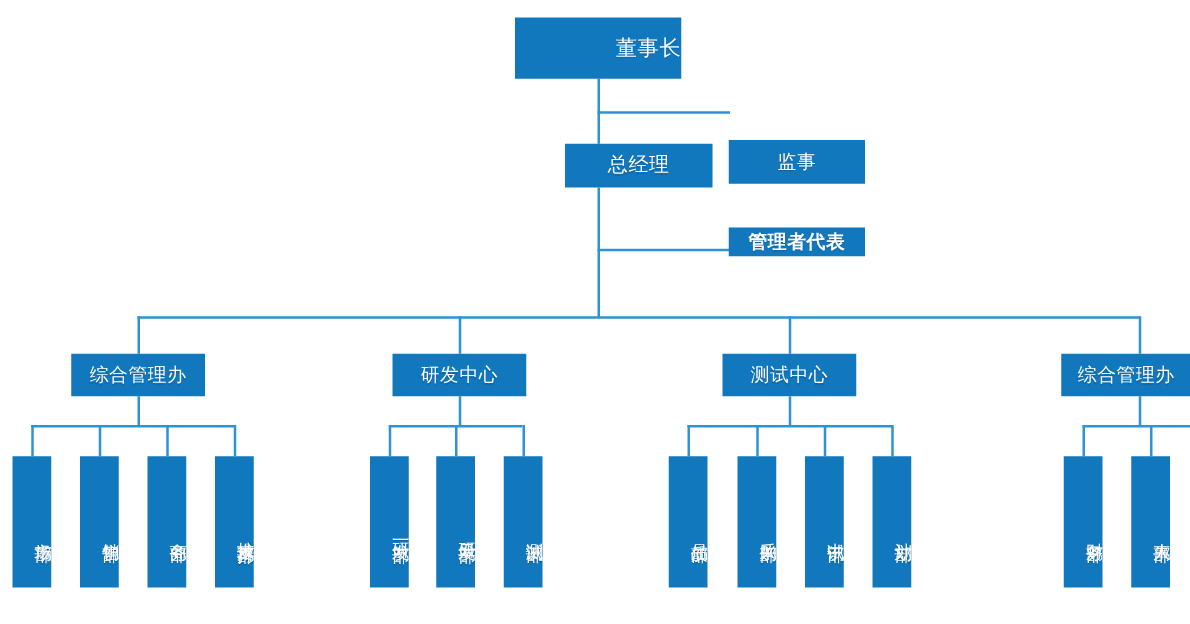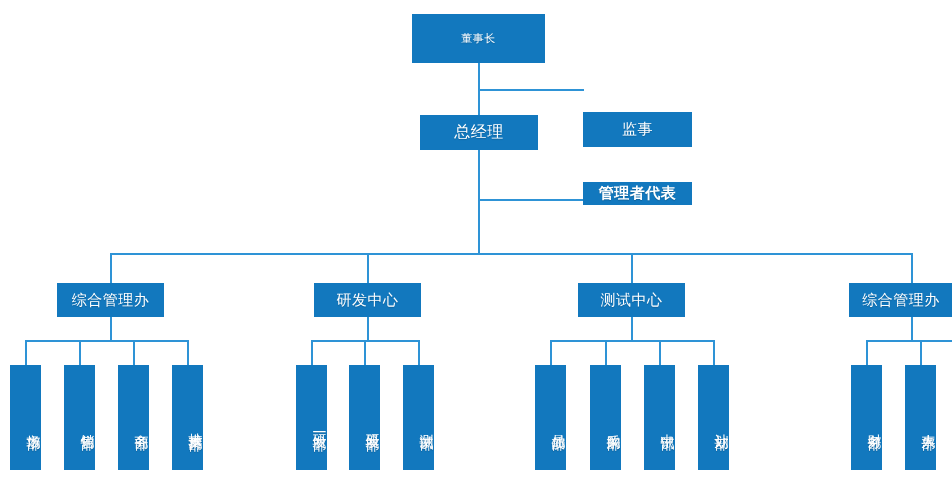--- a/index.html
+++ b/index.html
@@ -23,22 +23,22 @@
     color: #ffffff;
     display: flex;
     align-items: center;
     justify-content: center;
     box-sizing: border-box;
     font-size: 15px;
     letter-spacing: 0.5px;
     text-shadow: 0 1px 1px rgba(0,0,0,0.18);
     z-index: 3;
   }
-  .node.level-1 { font-size: 11px; }
-  .node.level-2 { font-size: 16px; }
+  .node.level-1 { font-size: 17px; justify-content: flex-end; }
+  .node.level-2 { font-size: 16px; margin-left: 32px; }
   .node.level-3 { font-size: 15px; }
   .node.side    { font-size: 15px; }
   .node.leaf {
     font-size: 14px;
     writing-mode: vertical-rl;
     text-orientation: upright;
     line-height: 1.12;
     letter-spacing: 1px;
     padding-top: 14px;
     align-items: flex-start;

